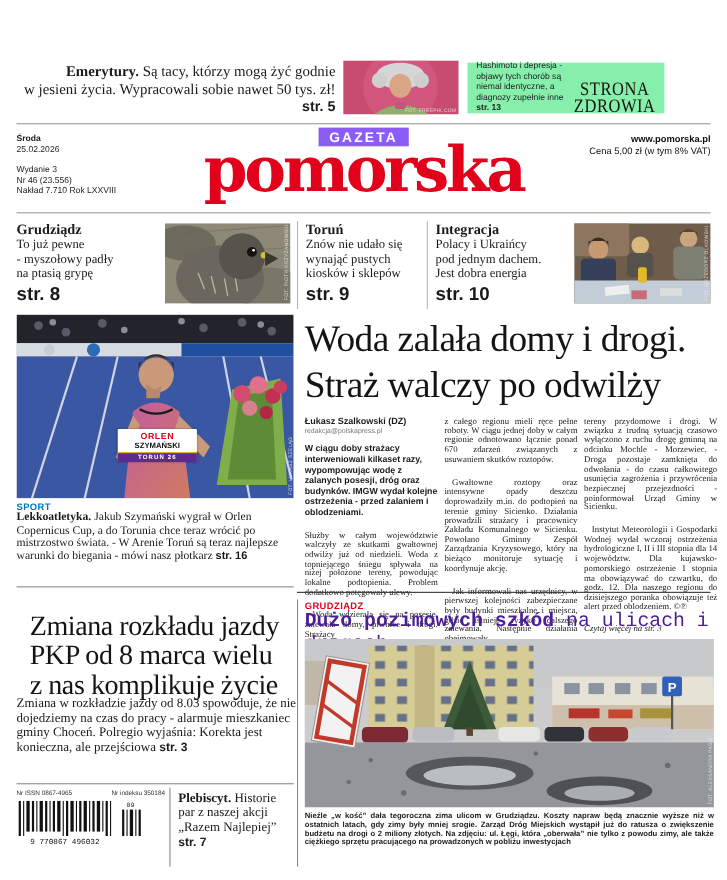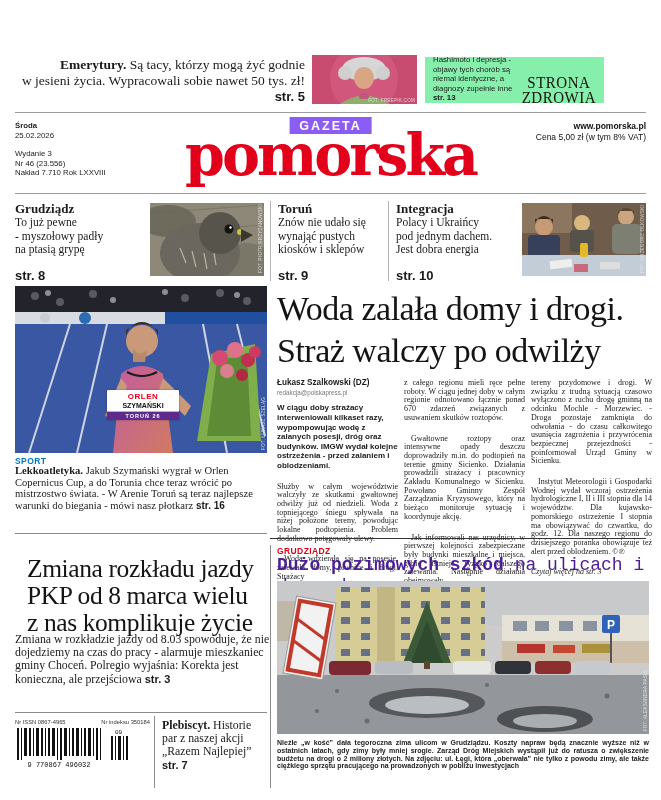--- a/index.html
+++ b/index.html
@@ -27,21 +27,21 @@
   .mast-right{position:absolute;right:15px;top:121px;text-align:right;
       font-family:"Liberation Sans",sans-serif;font-size:8.5px;line-height:10.5px;color:#111;margin-left:44px;}
   .logo-wrap{position:absolute;left:50%;top:116px;transform:translateX(-50%);text-align:center;}
   .logo-gazeta{display:inline-block;background:#8b5cf6;color:#fff;font-family:"Liberation Sans",sans-serif;
       font-weight:bold;font-size:12.5px;letter-spacing:2px;padding:2px 10px 1px;}
   .logo-pomorska{font-family:"DejaVu Serif",serif;font-weight:bold;font-size:57px;line-height:48px;
       letter-spacing:-3px;color:#e2001a;margin-top:-3px;}
   
   .teaser-city{font-weight:bold;font-size:13px;line-height:15px;}
   .teaser-text{font-size:11.5px;line-height:13.6px;white-space:pre-line;}
-  .teaser-page{font-family:"Liberation Sans",sans-serif;font-weight:bold;font-size:13px;margin-top:11px;}
+  .teaser-page{font-family:"Liberation Sans",sans-serif;font-weight:bold;font-size:17px;margin-top:1px;}
   
   .sport-label{position:absolute;left:15px;top:456px;color:#0076bd;font-family:"Liberation Sans",sans-serif;
       font-weight:bold;font-size:8.5px;letter-spacing:.4px;}
   .sport-cap{position:absolute;left:15px;top:465px;width:252px;font-size:10.6px;line-height:11.6px;}
   .sport-cap b.sansb{font-family:"Liberation Sans",sans-serif;font-size:10px;}
   
   .main-headline{position:absolute;left:277px;top:288px;width:378px;font-size:34px;line-height:42px;
       font-weight:normal;letter-spacing:-.5px;white-space:pre-line;color:#141414;}
   .col{position:absolute;top:379px;width:121px;font-size:8px;line-height:8.7px;text-align:justify;}
   .col p{margin:0;}

